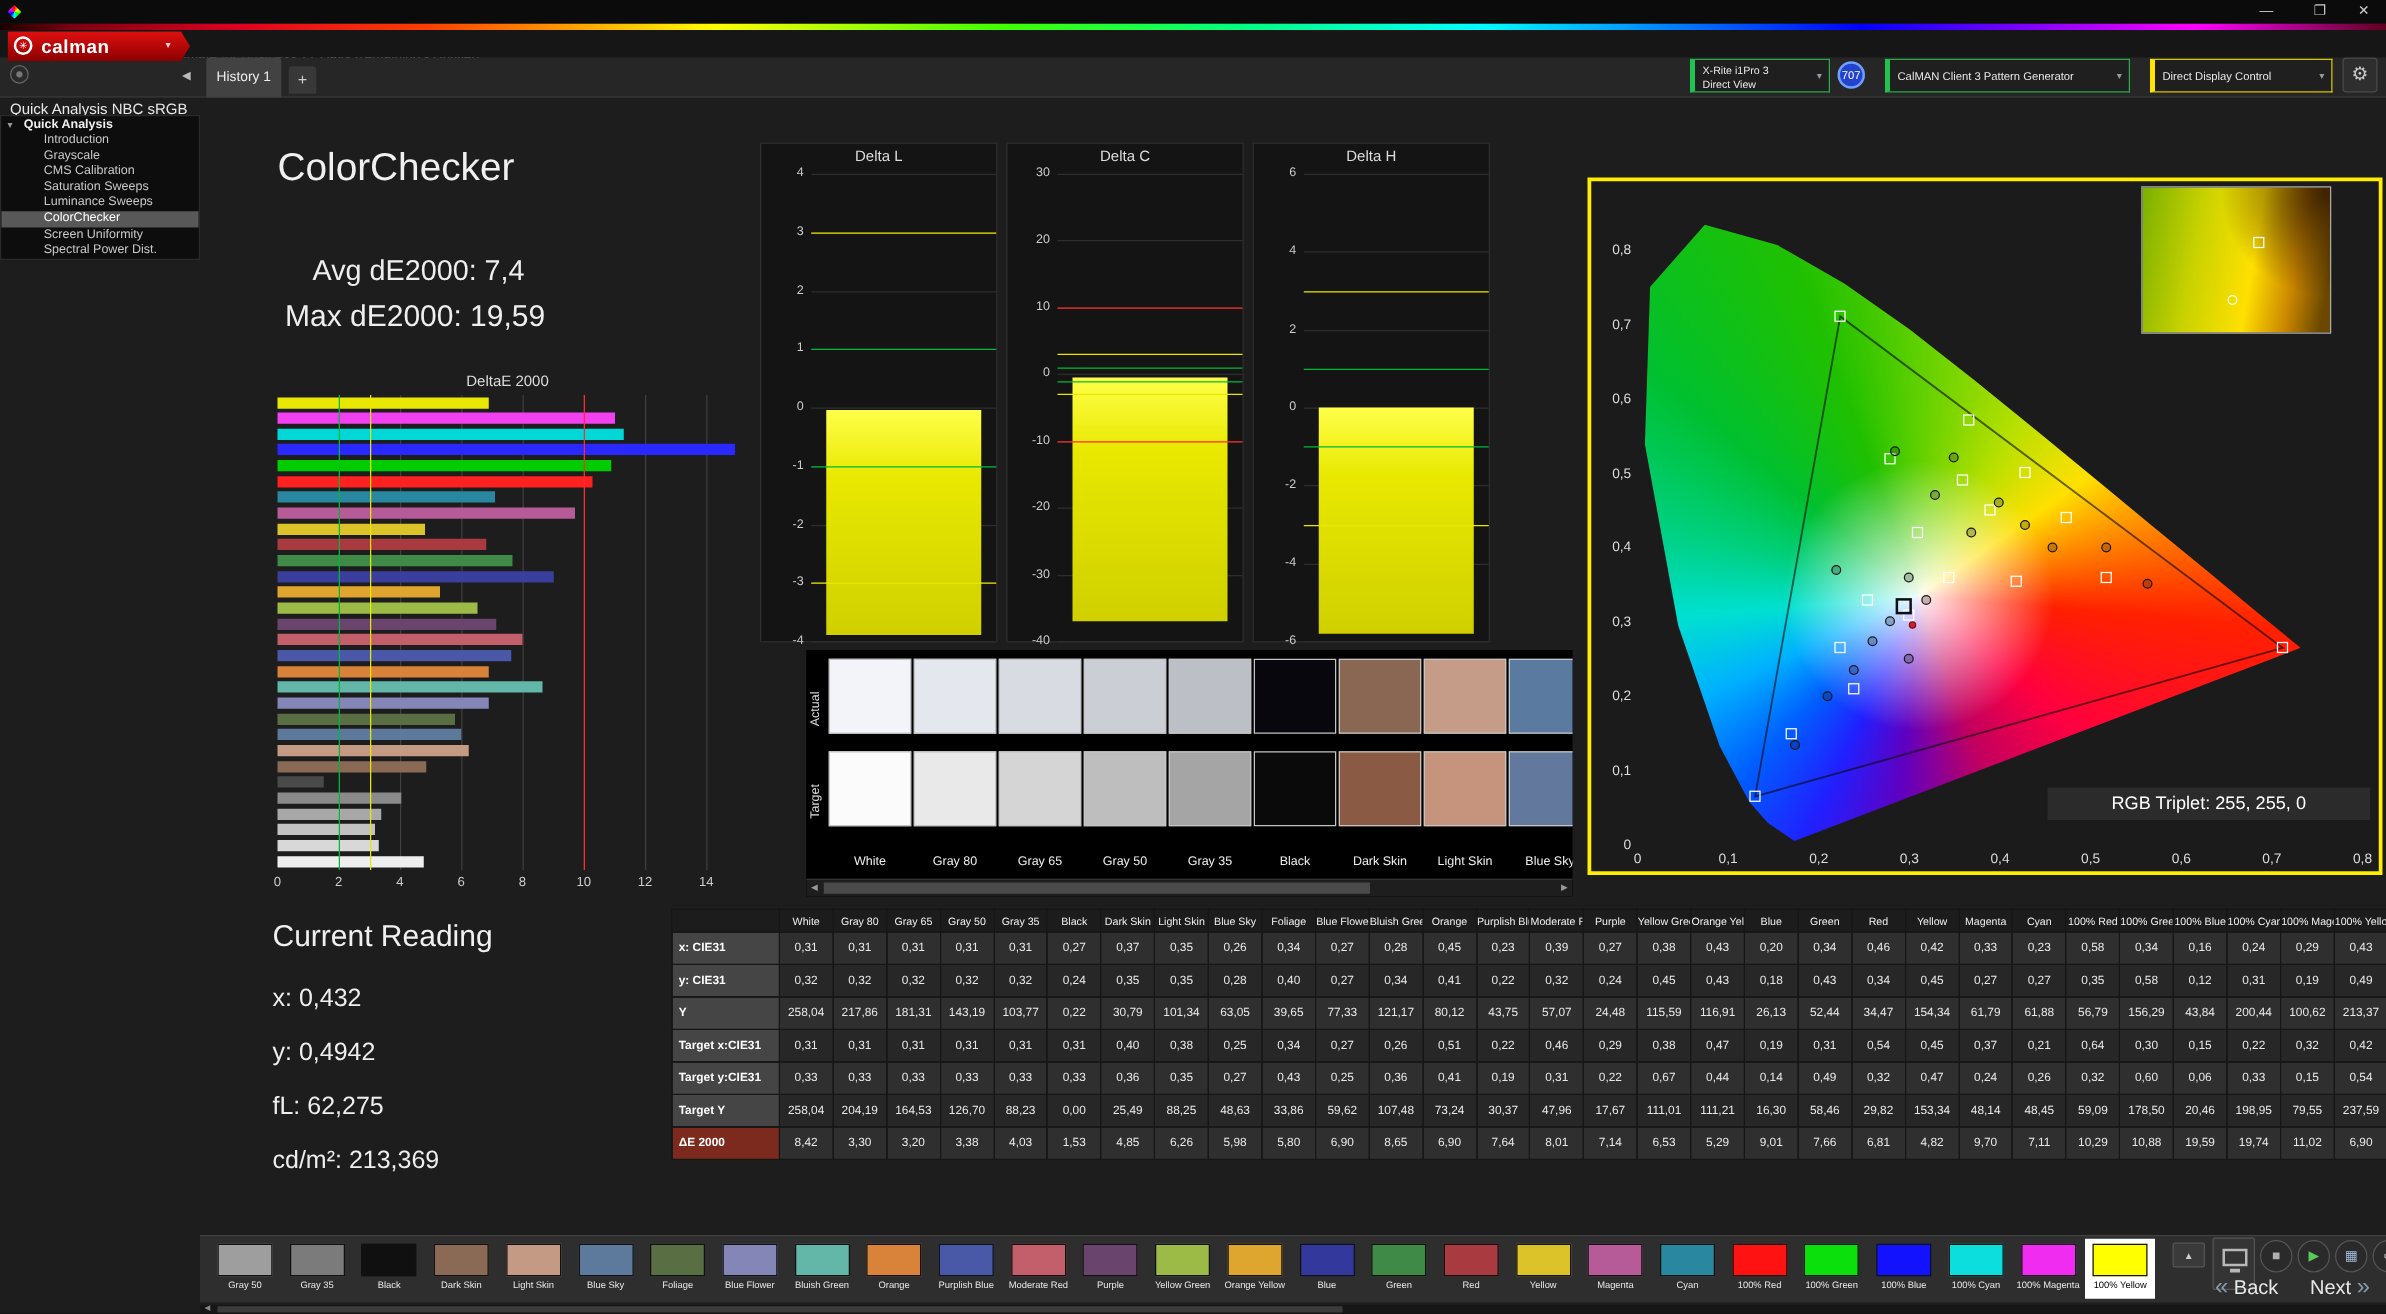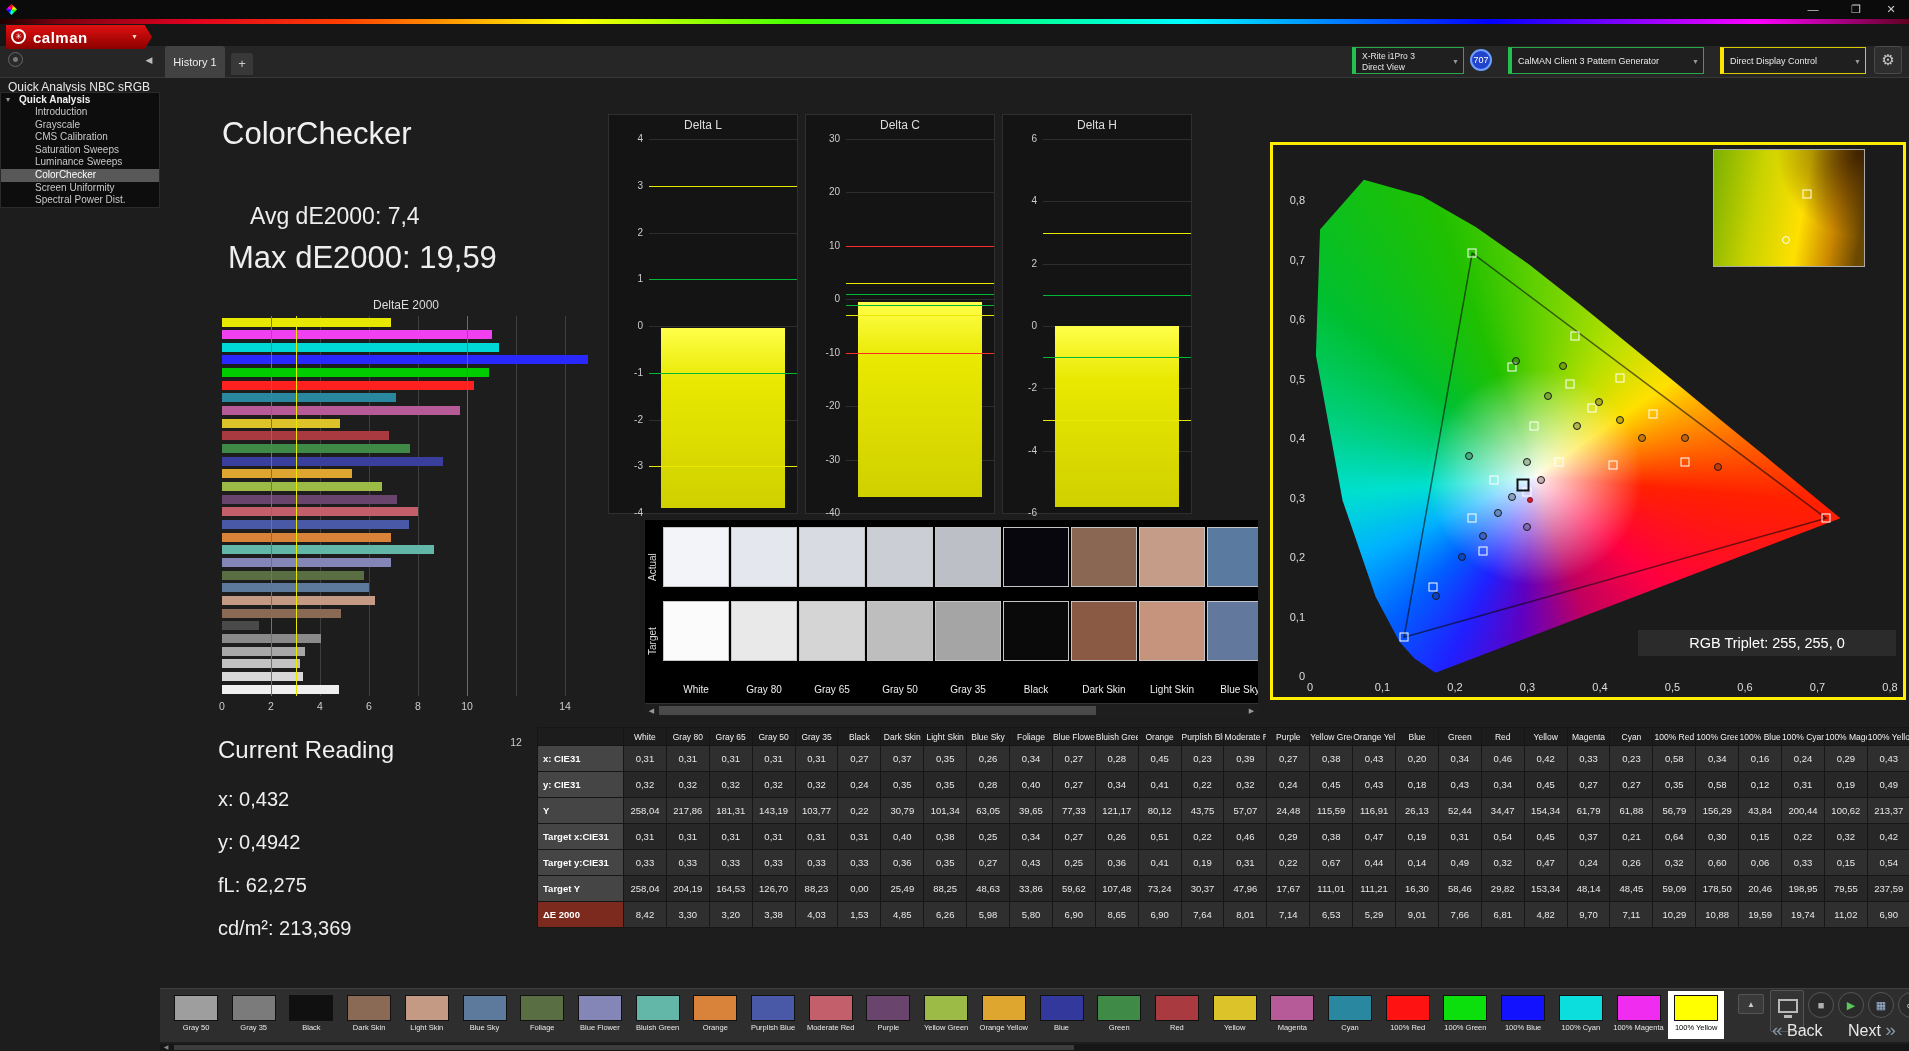--- a/index.html
+++ b/index.html
@@ -42,21 +42,21 @@
 
   .side-title { left:8px; top:80px; font-size:12px; color:#e8e8e8; }
   .tree { left:0; top:92px; width:160px; height:116px; background:#0d0d0d; border:1px solid #2a2a2a; overflow:hidden; }
   .tree-root { position:relative; height:13px; line-height:13px; color:#f0f0f0; font-size:10px; font-weight:bold; padding-left:18px; }
   .tree-root .arr { position:absolute; left:5px; top:0; font-size:8px; color:#999; font-weight:normal; }
   .tree-item { height:12.6px; line-height:12.6px; color:#c8c8c8; font-size:10px; padding-left:34px; cursor:pointer; white-space:nowrap; }
   .tree-item.sel { background:#585858; color:#fff; }
 
   .cc-title { left:222px; top:116px; font-size:31px; color:#f0f0f0; }
   .cc-avg { left:250px; top:203px; font-size:23px; color:#eee; }
-  .cc-max { left:228px; top:240px; font-size:31px; color:#eee; }
+  .cc-max { left:228px; top:240px; font-size:24px; color:#eee; }
   .de-label { left:222px; top:298px; width:368px; text-align:center; font-size:12px; color:#ddd; }
 
   .de-plot { left:222px; top:316px; width:368px; height:380px; }
   .de-grid { position:absolute; top:0; width:1px; height:380px; background:#3f3f3f; z-index:1; }
   .de-ref { position:absolute; top:0; width:1px; height:380px; z-index:3; }
   .de-bar { position:absolute; left:0; height:9px; z-index:2; }
   .de-axis { left:222px; top:700px; width:380px; height:14px; }
   .de-axis div { position:absolute; width:24px; text-align:center; font-size:10.5px; color:#ccc; }
 
   .mini { top:114px; width:190px; height:400px; background:#141414; border:1px solid #2f2f2f; }
@@ -226,21 +226,21 @@
       <div class="de-ref" style="left: 73.5px; background: rgb(232, 232, 0);"></div>
       <div class="de-ref" style="left: 245px; background: rgb(255, 42, 42);"></div>
     </div>
   <div class="abs de-axis" id="de-axis">
       <div style="left: -12px;">0</div>
       <div style="left: 37px;">2</div>
       <div style="left: 86px;">4</div>
       <div style="left: 135px;">6</div>
       <div style="left: 184px;">8</div>
       <div style="left: 233px;">10</div>
-      <div style="left: 282px; margin-top: 36px;">12</div>
+      <div style="left: 282px;">12</div>
       <div style="left: 331px;">14</div>
     </div>
 
   <div id="mini-charts">
       <div class="abs mini" style="left: 608px;">
         <div class="mini-title">Delta L</div>
         <div class="mini-grid" style="top: 24px;"></div>
         <div class="mini-tick" style="top: 18px;">4</div>
         <div class="mini-grid" style="top: 70.75px;"></div>
         <div class="mini-tick" style="top: 64.75px;">3</div>

